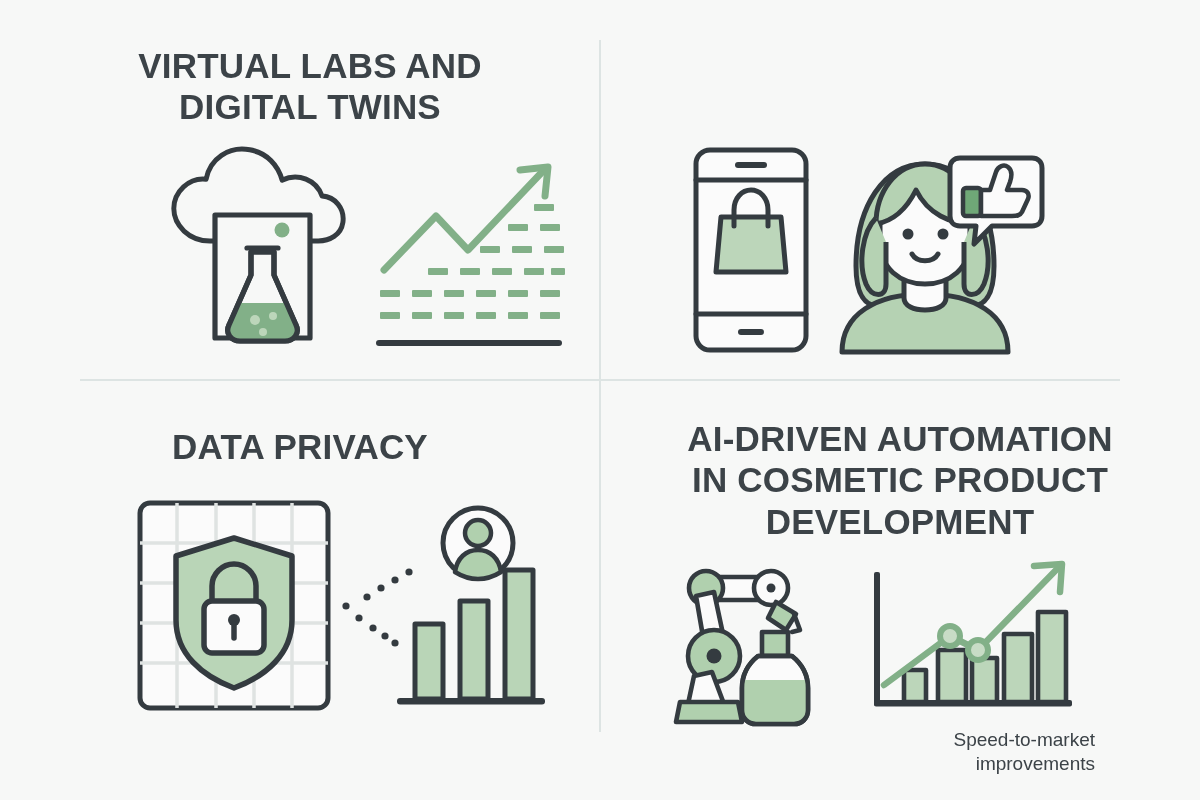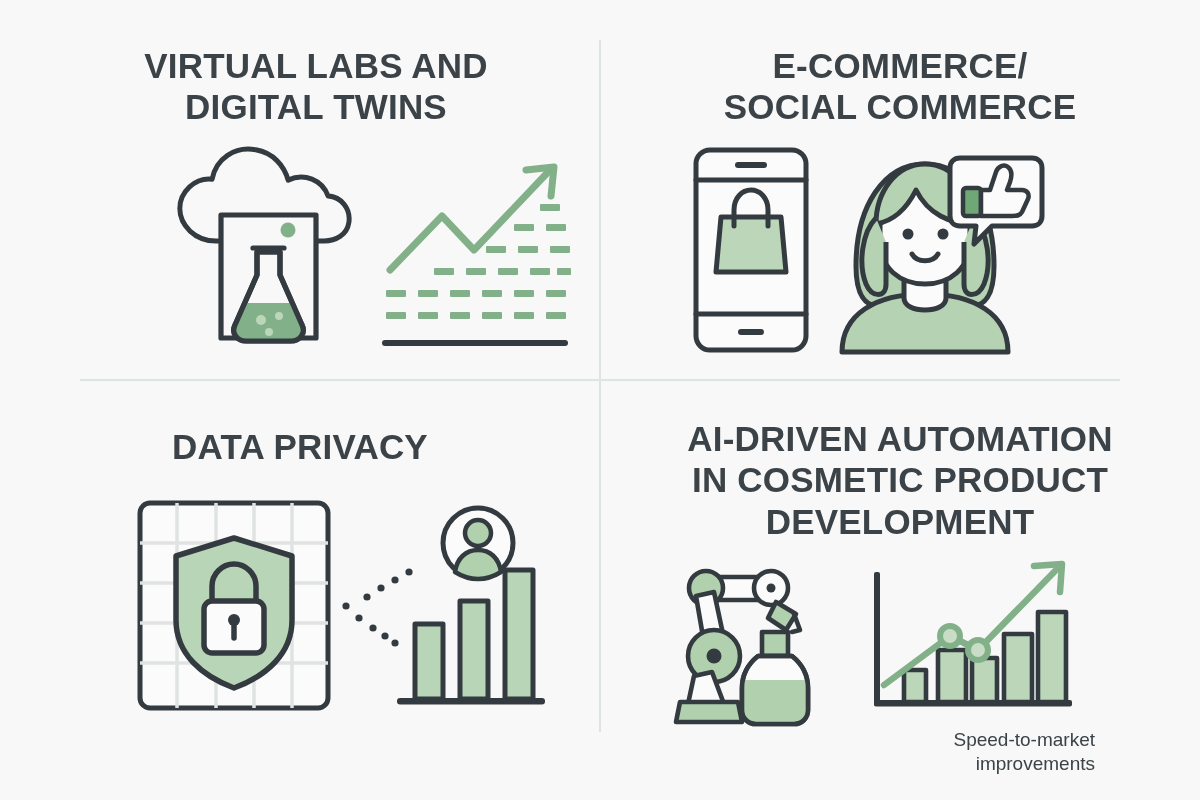--- a/index.html
+++ b/index.html
@@ -20,21 +20,21 @@
     width: 2px; height: 692px;
     background: #dde4e3;
   }
   .divider-h {
     position: absolute;
     left: 80px; top: 379px;
     width: 1040px; height: 2px;
     background: #dde4e3;
   }
   .quad { position: absolute; }
-  #quad-tl { left: 16px;     top: 0;   width: 600px; height: 380px; padding-left: 8px; }
+  #quad-tl { left: 10px;     top: 0;   width: 600px; height: 380px; padding-left: 8px; }
   #quad-tr { left: 600px; top: 0;   width: 600px; height: 380px; }
   #quad-bl { left: 0;     top: 380px; width: 600px; height: 420px; margin-top: 8px; }
   #quad-br { left: 600px; top: 380px; width: 600px; height: 420px; border-radius: 10px; }
 
   .q-title {
     position: absolute;
     left: 0; width: 100%;
     text-align: center;
     color: #3c4348;
     font-weight: bold;
@@ -134,22 +134,20 @@
       <g fill="none" stroke="#82b088" stroke-width="7" stroke-linecap="round" stroke-linejoin="round">
         <path d="M16 118 L68 64 L100 98 L176 18"></path>
         <path d="M152 18 L180 15 L177 44"></path>
       </g>
 
       <rect x="8" y="188" width="186" height="6" rx="3" fill="#343b40"></rect>
     </svg>
   </div>
 
   <div class="quad" id="quad-tr">
-    <div class="q-title" id="title-tr">E-COMMERCE/
-SOCIAL COMMERCE</div>
 
     <svg class="art" style="left:86px; top:142px;" width="130" height="215" viewBox="0 0 130 215">
       <g fill="none" stroke="#343b40" stroke-width="5" stroke-linecap="round" stroke-linejoin="round">
         <rect x="10" y="8" width="110" height="200" rx="14" fill="#fbfbfb"></rect>
         <path d="M10 38 L120 38"></path>
         <path d="M10 172 L120 172"></path>
         <path d="M52 23 L78 23" stroke-width="6"></path>
         <path d="M55 190 L75 190" stroke-width="6"></path>
       </g>
 

